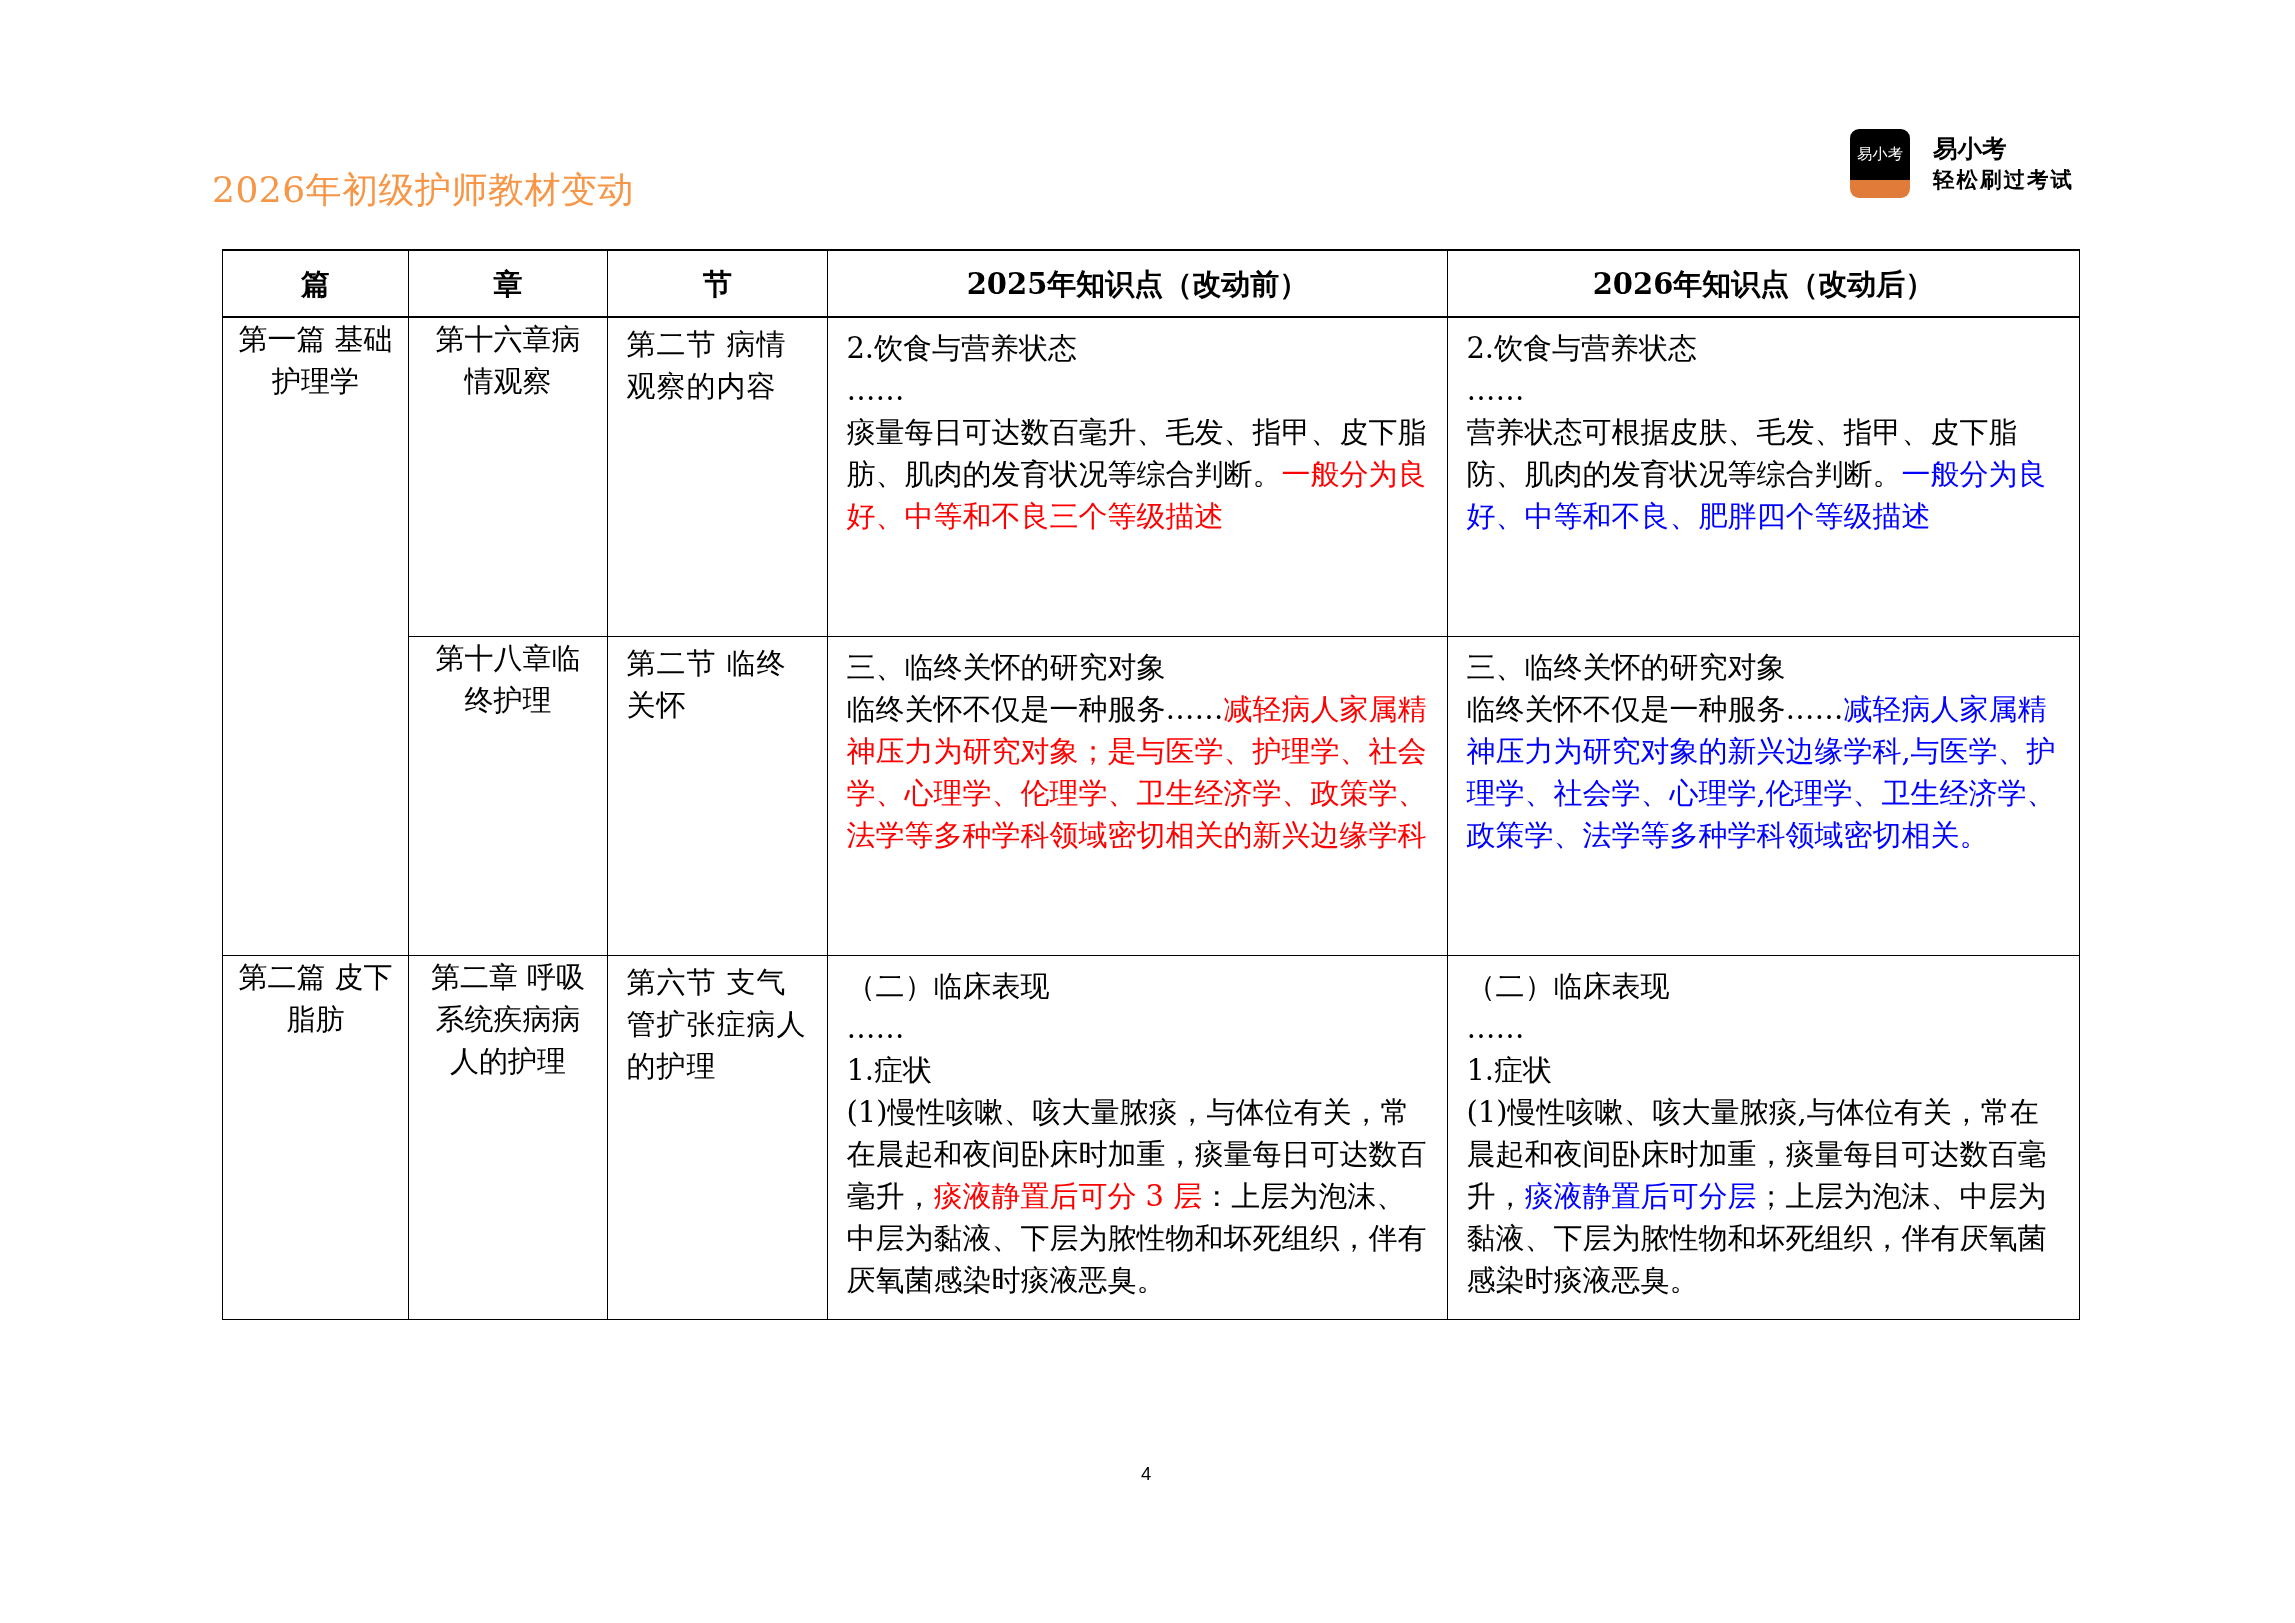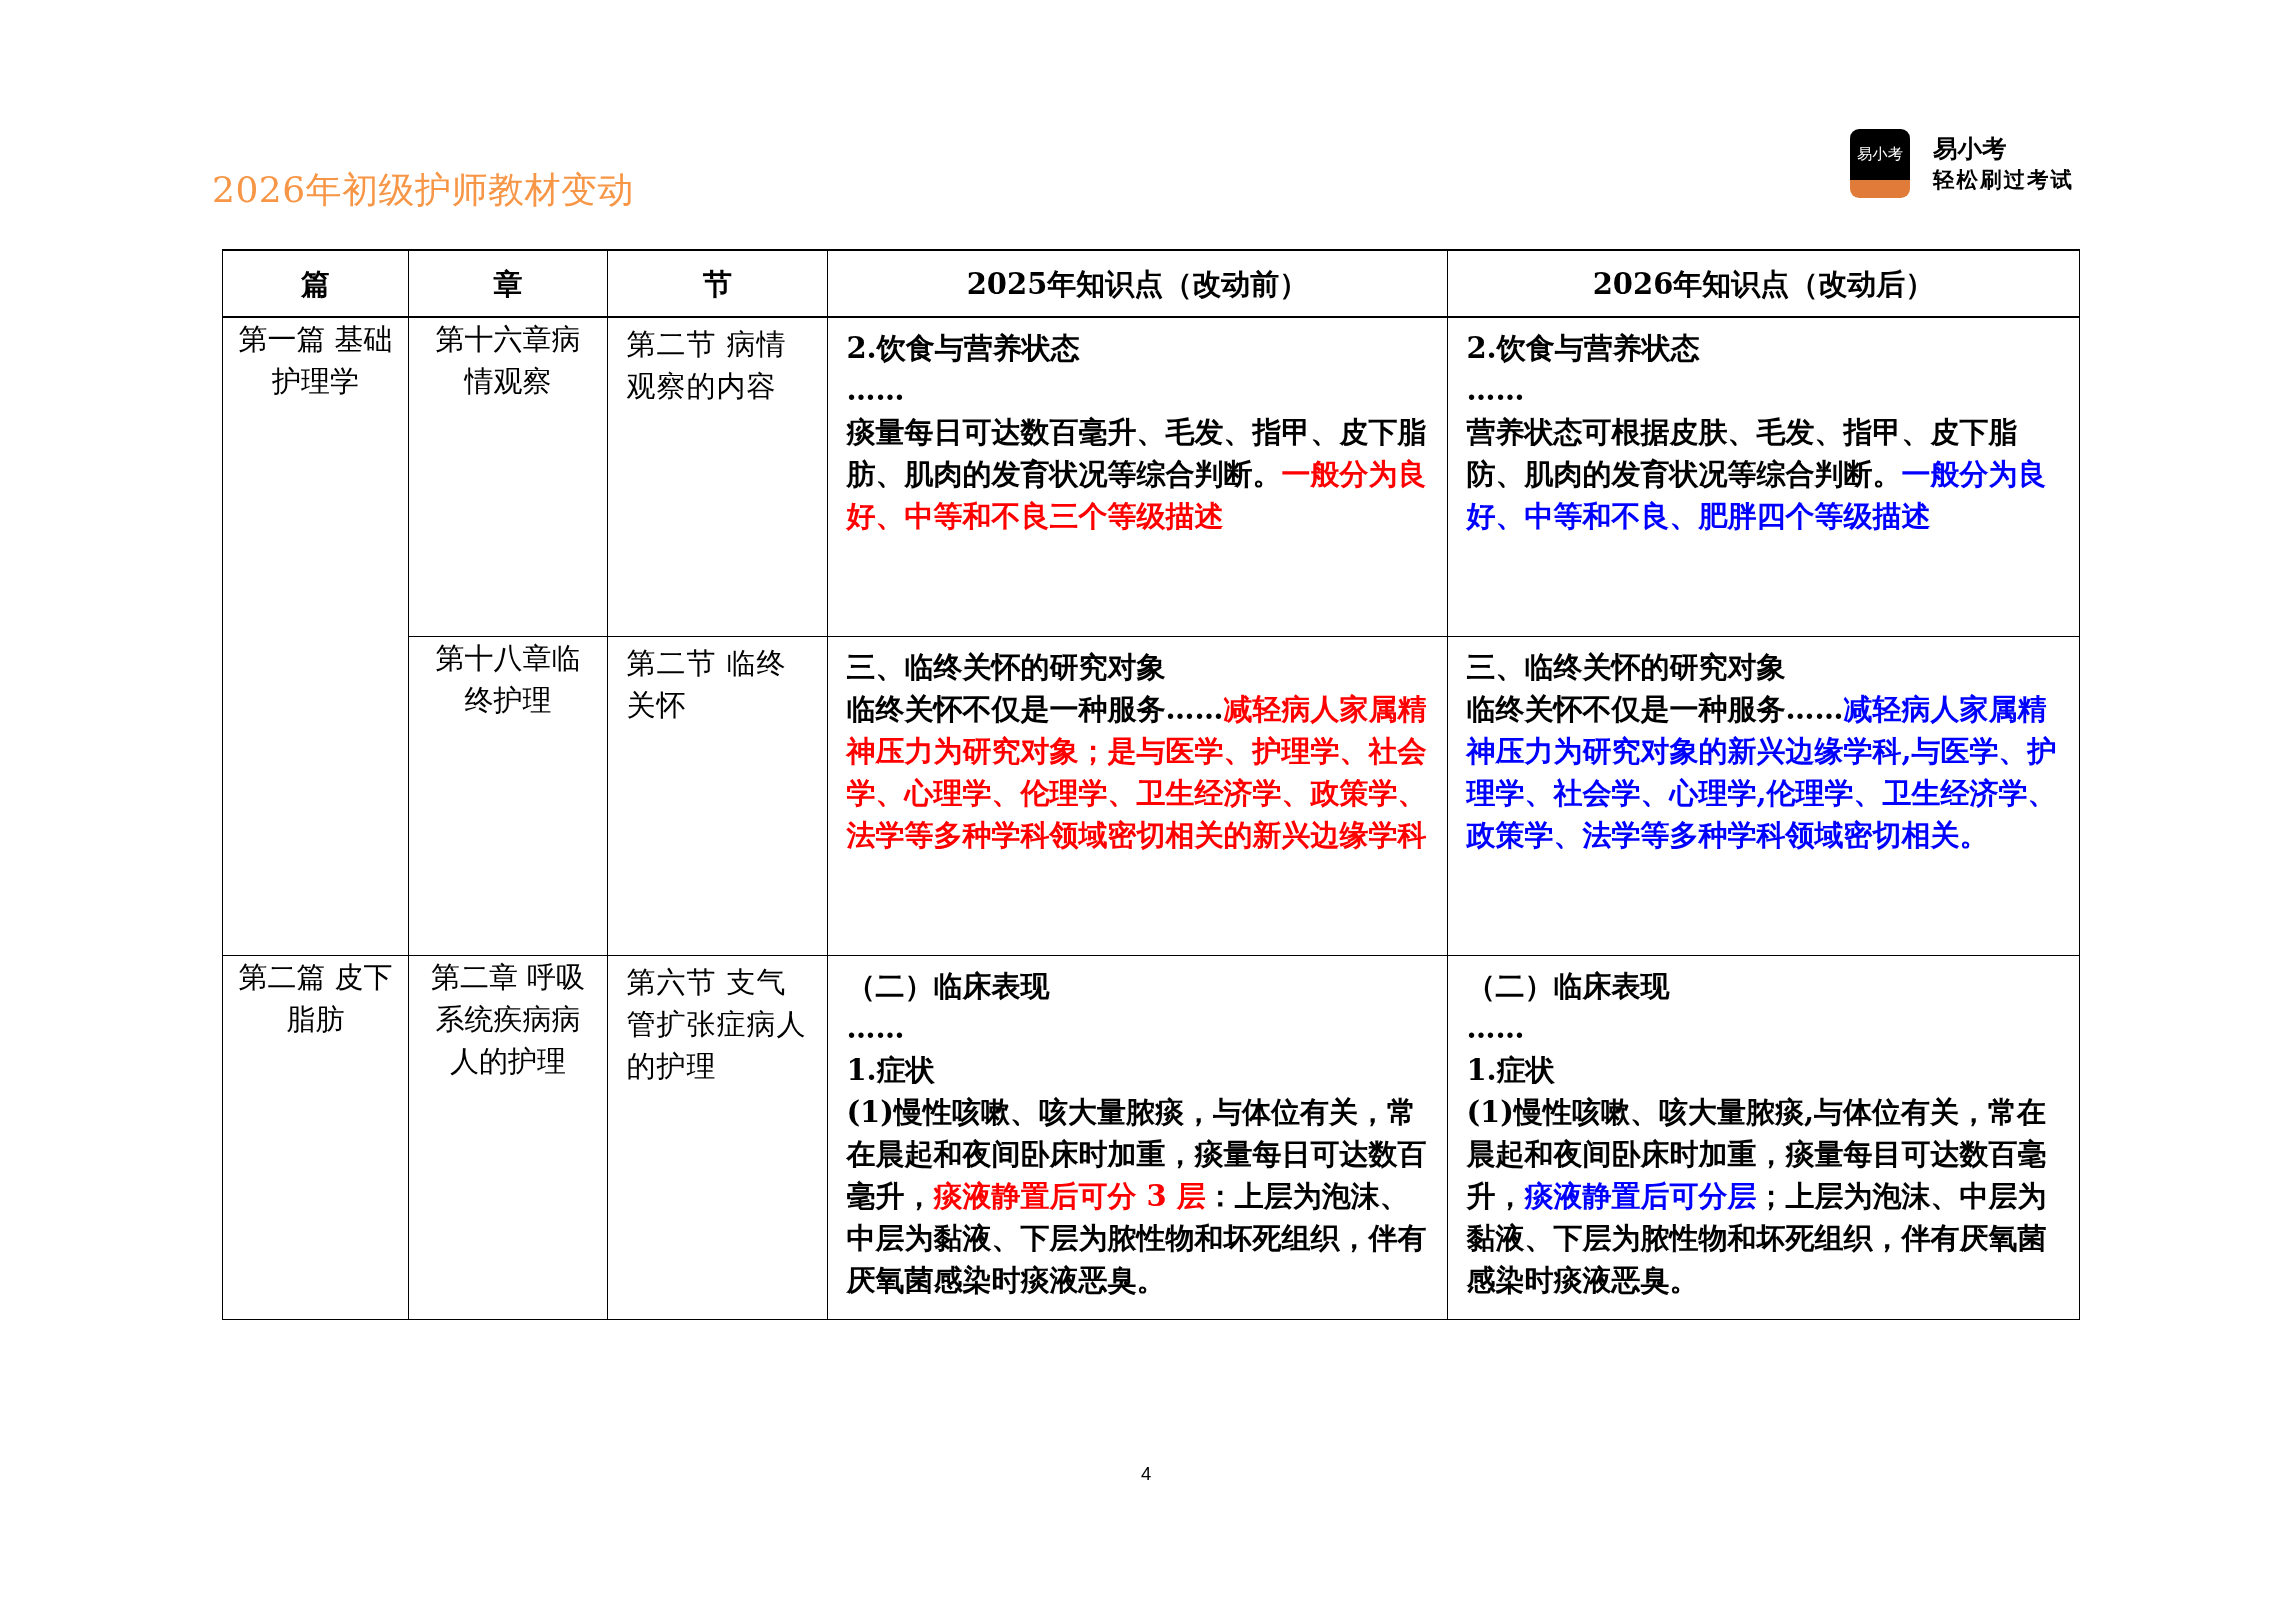--- a/index.html
+++ b/index.html
@@ -36,21 +36,21 @@
     font-size: 29px; line-height: 42px;
     font-family: "DejaVu Serif", "Liberation Serif", serif;
   }
   table.cmp th {
     height: 63px; text-align: center; vertical-align: middle; font-weight: bold;
     font-size: 29px; border-bottom: 2.6px solid #000;
   }
   table.cmp tr.head th { border-top: 2.6px solid #000; }
   td.part, td.chapter { text-align: center; vertical-align: middle; padding: 0 14.3px; margin-left: 28px; }
   td.section { padding: 5.1px 15.3px 0 18.4px; letter-spacing: 1px; margin-top: 28px; }
-  td.content { padding: 9.2px 15.3px 0 18.4px; font-weight: bold; }
+  td.content { padding: 9.2px 15.3px 0 18.4px; }
   .content p { margin: 0; }
   .red { color: #ff0000; }
   .blue { color: #0000ff; }
   .page-num {
     position: absolute; left: 1141px; top: 1463px;
     font-family: "Liberation Sans", sans-serif; font-size: 18.4px;
   }
 </style>
 </head>
 <body>

